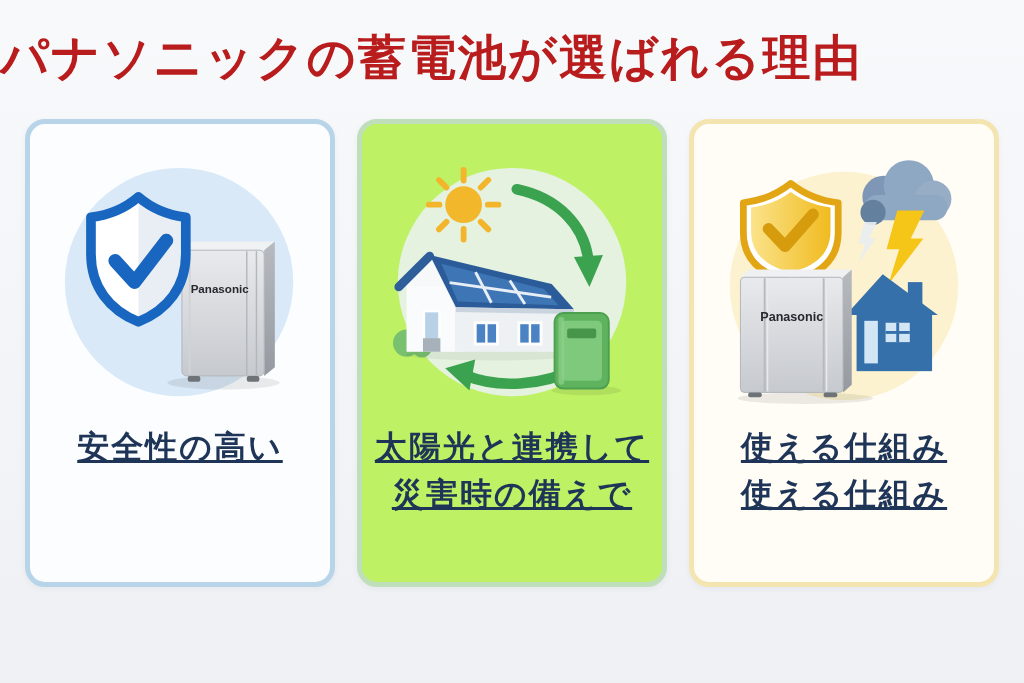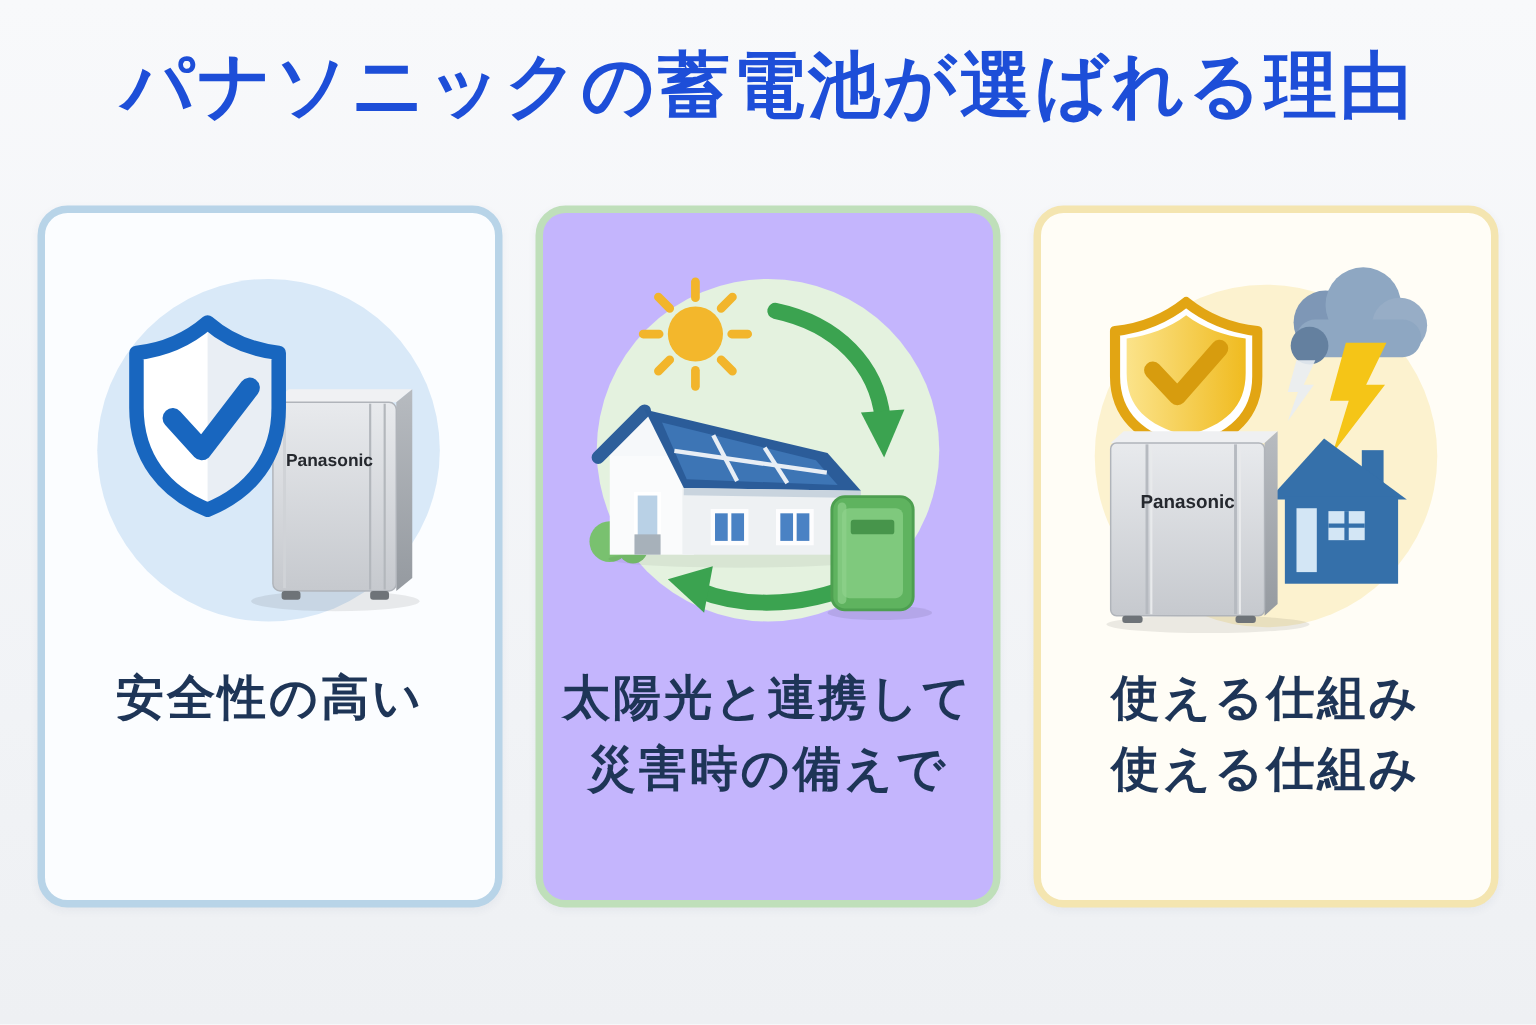--- a/index.html
+++ b/index.html
@@ -2,42 +2,42 @@
 <html lang="ja"><head>
 <meta charset="utf-8">
 <style>
   html,body{margin:0;padding:0;}
   body{
     width:1024px;height:683px;overflow:hidden;
     background:linear-gradient(180deg,#f8f9fb 0%,#f1f3f6 70%,#eef0f3 100%);
     font-family:"Liberation Sans","DejaVu Sans",sans-serif;
   }
   .title{
-    margin:30px 0 0;text-align:center;
+    margin:30px 0 0;
     font-size:48px;font-weight:bold;letter-spacing:2px;line-height:1.15;
-    color:#1d4ed8;
-  }
-  .cards{display:flex;justify-content:center;gap:22px;margin-top:52px;}
+    color:#b91c1c;
+  }
+  .cards{display:flex;justify-content:center;gap:22px;margin-top:34px;}
   .card{
     width:310px;height:468px;box-sizing:border-box;
     border:5px solid;border-radius:20px;
     display:flex;flex-direction:column;align-items:center;
     box-shadow:0 2px 6px rgba(40,60,90,0.05);
   }
   .card.blue{border-color:#b8d4e8;background:#fbfdff;}
-  .card.green{border-color:#bfdfba;background:#c4b5fd;}
+  .card.green{border-color:#bfdfba;background:#bef264;}
   .card.yellow{border-color:#f4e5b0;background:#fffdf6;}
   .art{width:300px;height:283px;margin-top:5px;}
   .art svg{display:block;width:300px;height:283px;}
   .caption{
     margin:12px 0 0;text-align:center;
     font-size:32px;font-weight:bold;line-height:47px;letter-spacing:2px;
     color:#1e3557;
   }
-  .caption span{display:block;}
+  .caption span{display:block;text-decoration:underline;}
   .brand-label{font-family:"Liberation Sans","DejaVu Sans",sans-serif;}
 </style>
 </head>
 <body>
 
 <main>
   <h1 class="title">パナソニックの蓄電池が選ばれる理由</h1>
 
   <section class="cards">
 

